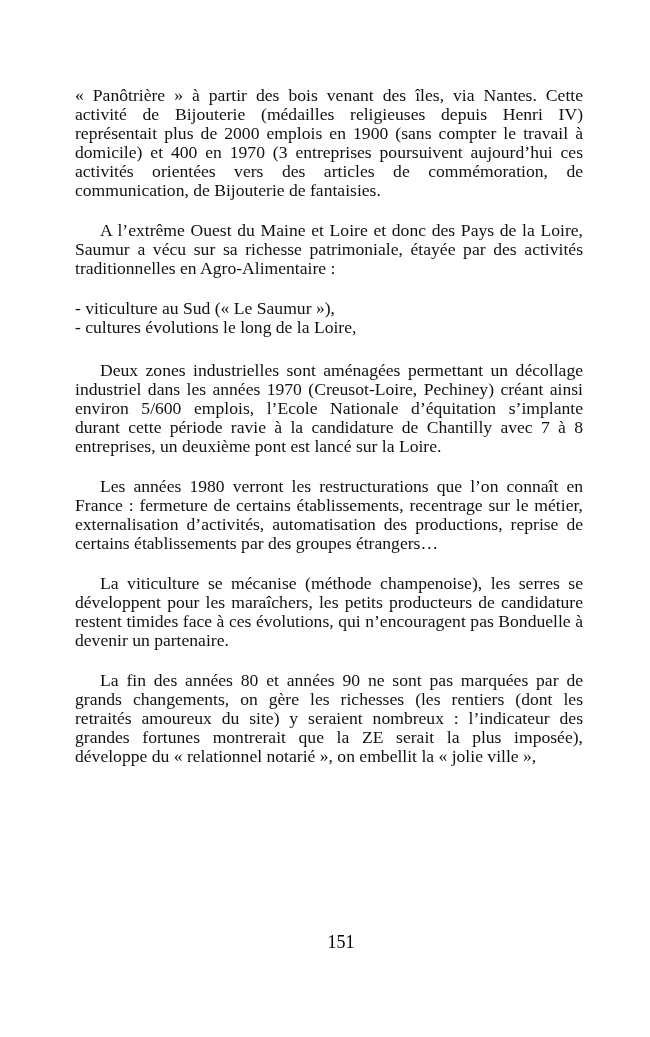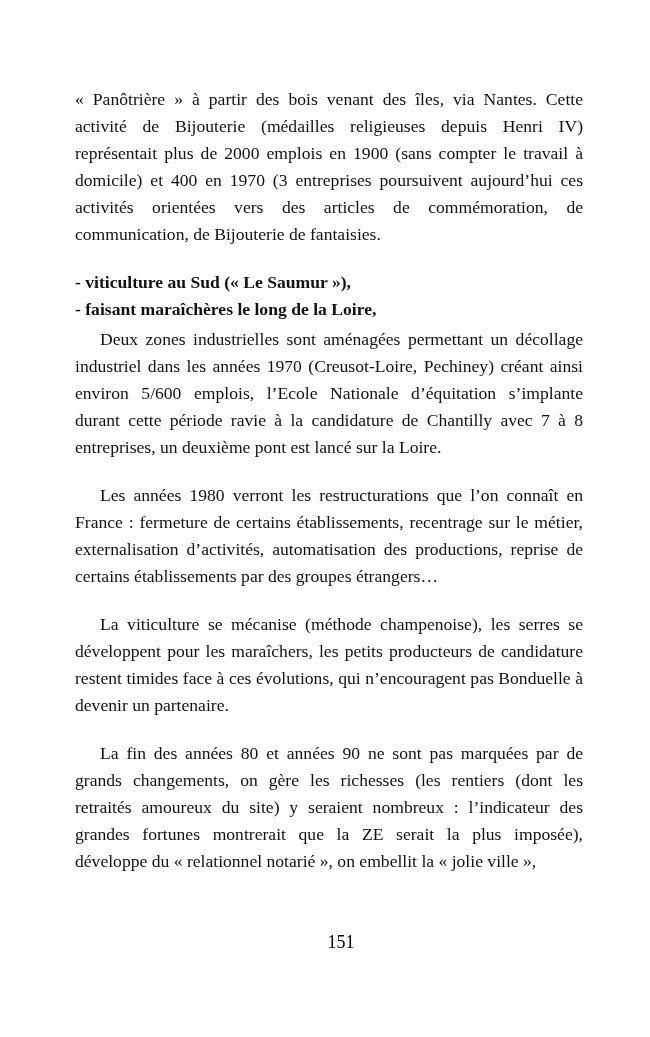--- a/index.html
+++ b/index.html
@@ -1,38 +1,39 @@
 <!DOCTYPE html>
 <html><head>
 <meta charset="utf-8">
 <style>
   html, body { margin: 0; padding: 0; background: #ffffff; }
   body { width: 650px; height: 1037px; position: relative; overflow: hidden; }
   .page {
     position: absolute; left: 75px; top: 86px; width: 508px;
-    font-family: "Liberation Serif", serif; font-size: 17.6px; line-height: 27px;
+    font-family: "Liberation Serif", serif; font-size: 17.6px; line-height: 19px;
     color: #111111; text-align: justify;
   }
   .para { margin: 0 0 21px 0; }
   .indent { text-indent: 25px; }
-  .list { margin: 0 0 3px 0; font-weight: bold; }
+  .list { margin: 0 0 24px 0; }
   .list-item { margin: 0; }
   .page-number {
     position: absolute; top: 932px; left: 16px; width: 650px; text-align: center;
     font-family: "Liberation Serif", serif; font-size: 18px; color: #000000;
   }
 </style>
 </head>
 <body>
 
 <div class="page">
   <p class="para">« Panôtrière » à partir des bois venant des îles, via Nantes. Cette activité de Bijouterie (médailles religieuses depuis Henri IV) représentait plus de 2000 emplois en 1900 (sans compter le travail à domicile) et 400 en 1970 (3 entreprises poursuivent aujourd’hui ces activités orientées vers des articles de commémoration, de communication, de Bijouterie de fantaisies.</p>
+  <p class="para indent">A  l’extrême Ouest du Maine et Loire et donc des Pays de la Loire, Saumur a vécu sur sa richesse patrimoniale, étayée par des activités traditionnelles en Agro-Alimentaire :</p>
   <div class="list">
     <p class="list-item">-  viticulture au Sud (« Le Saumur »),</p>
-    <p class="list-item">-  faisant maraîchères le long de la Loire,</p>
+    <p class="list-item">-  cultures évolutions le long de la Loire,</p>
   </div>
   <p class="para indent">Deux zones industrielles sont aménagées permettant un décollage industriel dans les années 1970 (Creusot-Loire, Pechiney) créant ainsi environ  5/600 emplois, l’Ecole Nationale d’équitation s’implante durant cette période ravie à la candidature de Chantilly avec 7 à 8 entreprises, un deuxième pont est lancé sur la Loire.</p>
   <p class="para indent">Les années 1980 verront les restructurations que l’on connaît en France : fermeture de certains établissements, recentrage sur le métier, externalisation d’activités, automatisation des productions, reprise de certains établissements par des groupes étrangers…</p>
   <p class="para indent">La viticulture se mécanise (méthode champenoise), les serres se développent pour les maraîchers, les petits producteurs de candidature restent timides face à ces évolutions, qui n’encouragent pas Bonduelle à devenir un partenaire.</p>
   <p class="para indent">La fin des années 80 et années 90 ne sont pas marquées par de grands changements, on gère les richesses (les rentiers (dont les retraités amoureux du site) y seraient nombreux : l’indicateur des grandes fortunes montrerait que la ZE serait la plus imposée), développe du « relationnel notarié »,  on embellit la « jolie ville »,</p>
 </div>
 
 <div class="page-number">151</div>
 
 </body></html>

